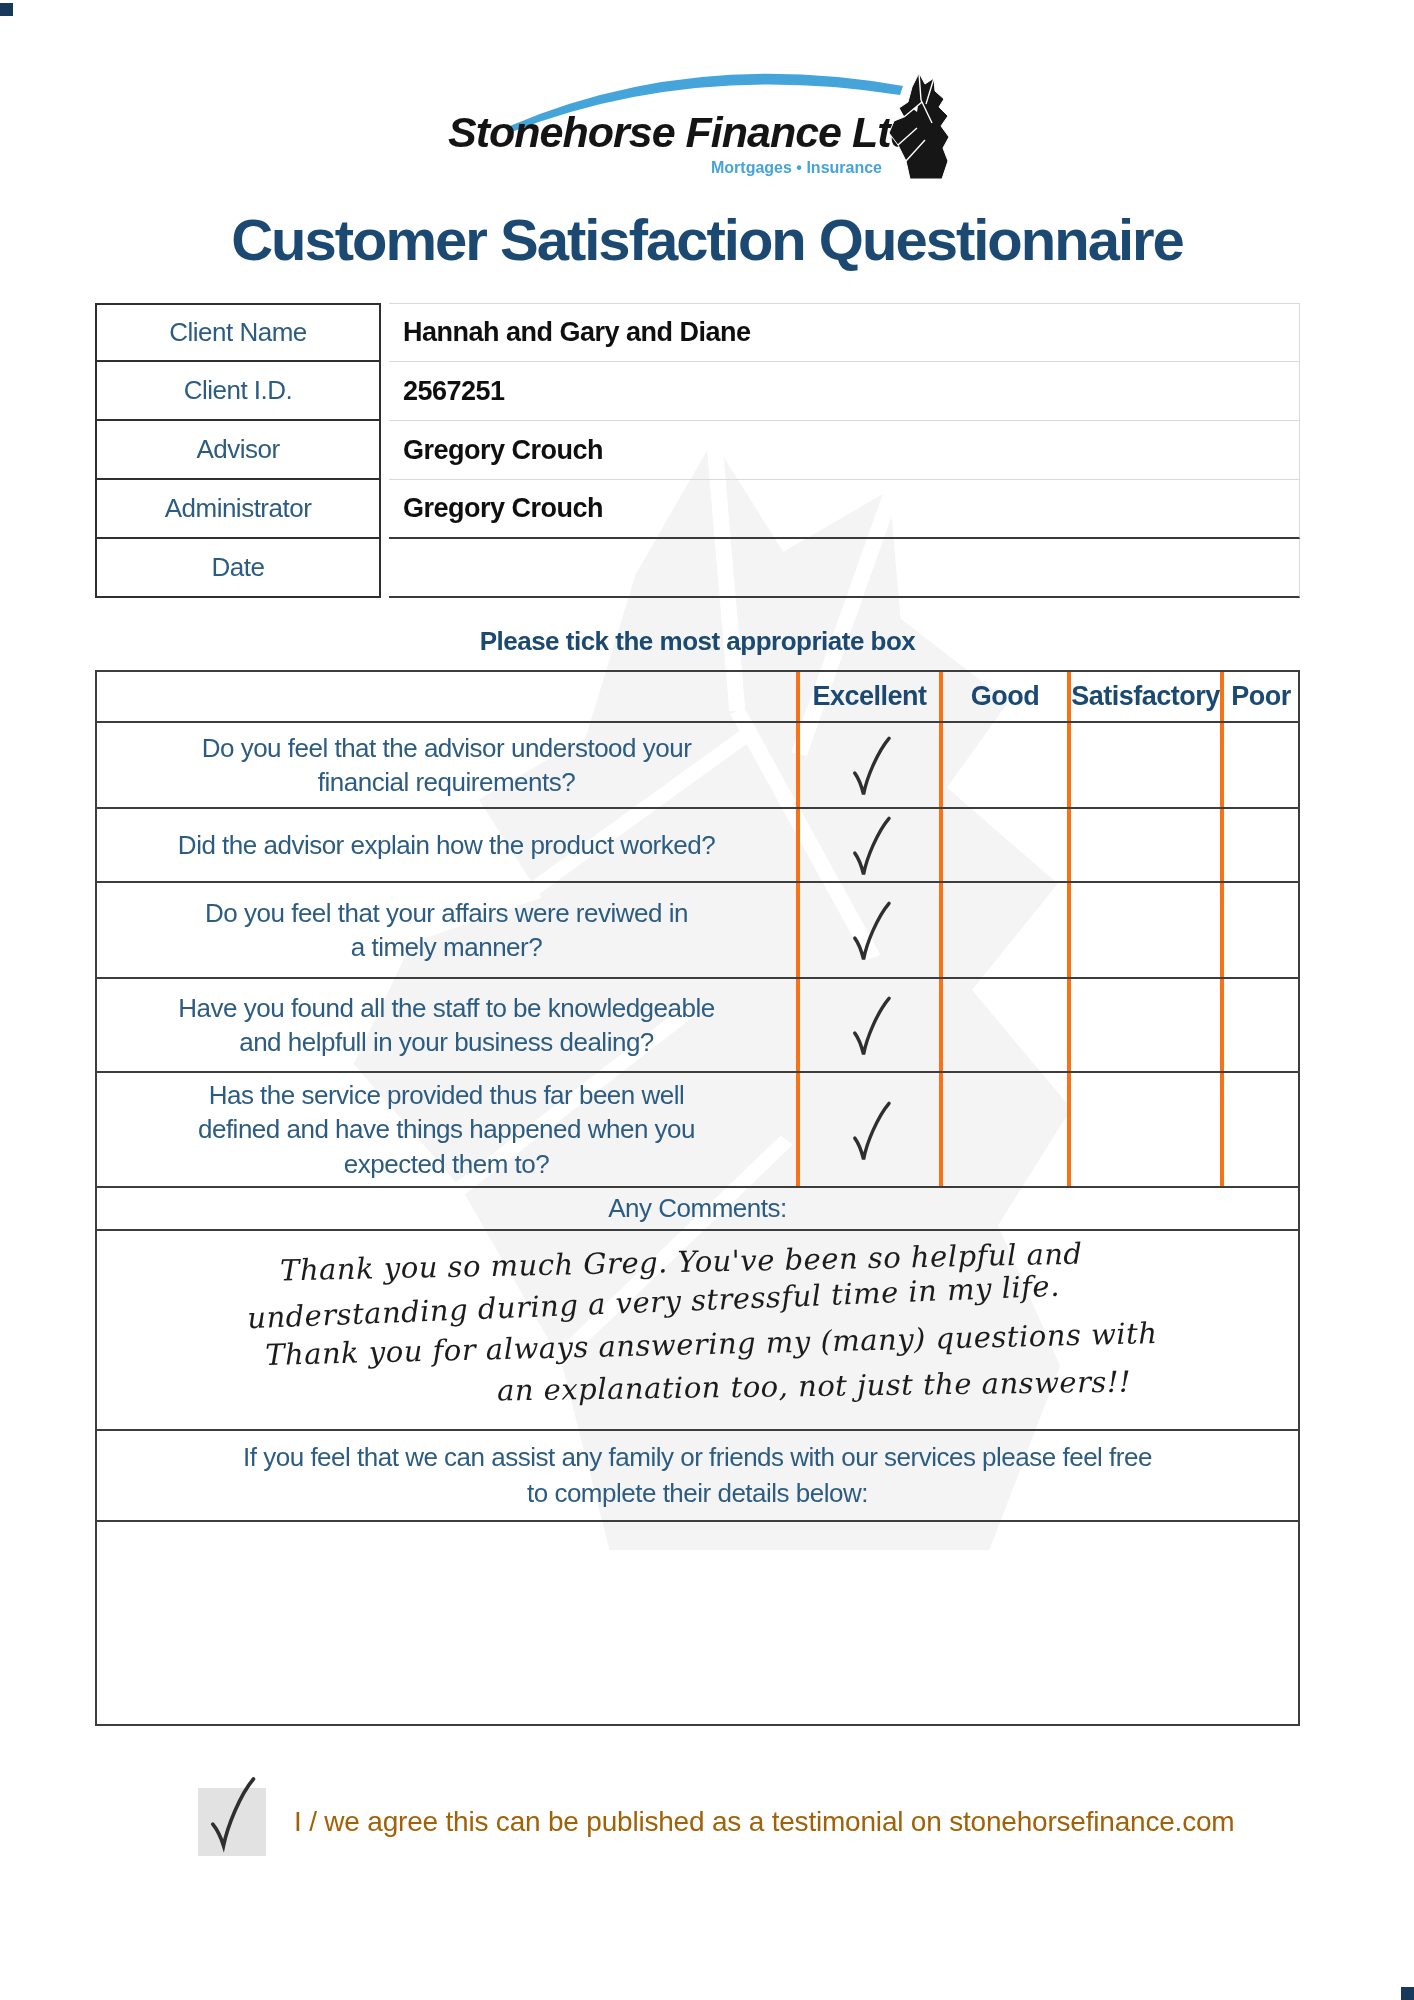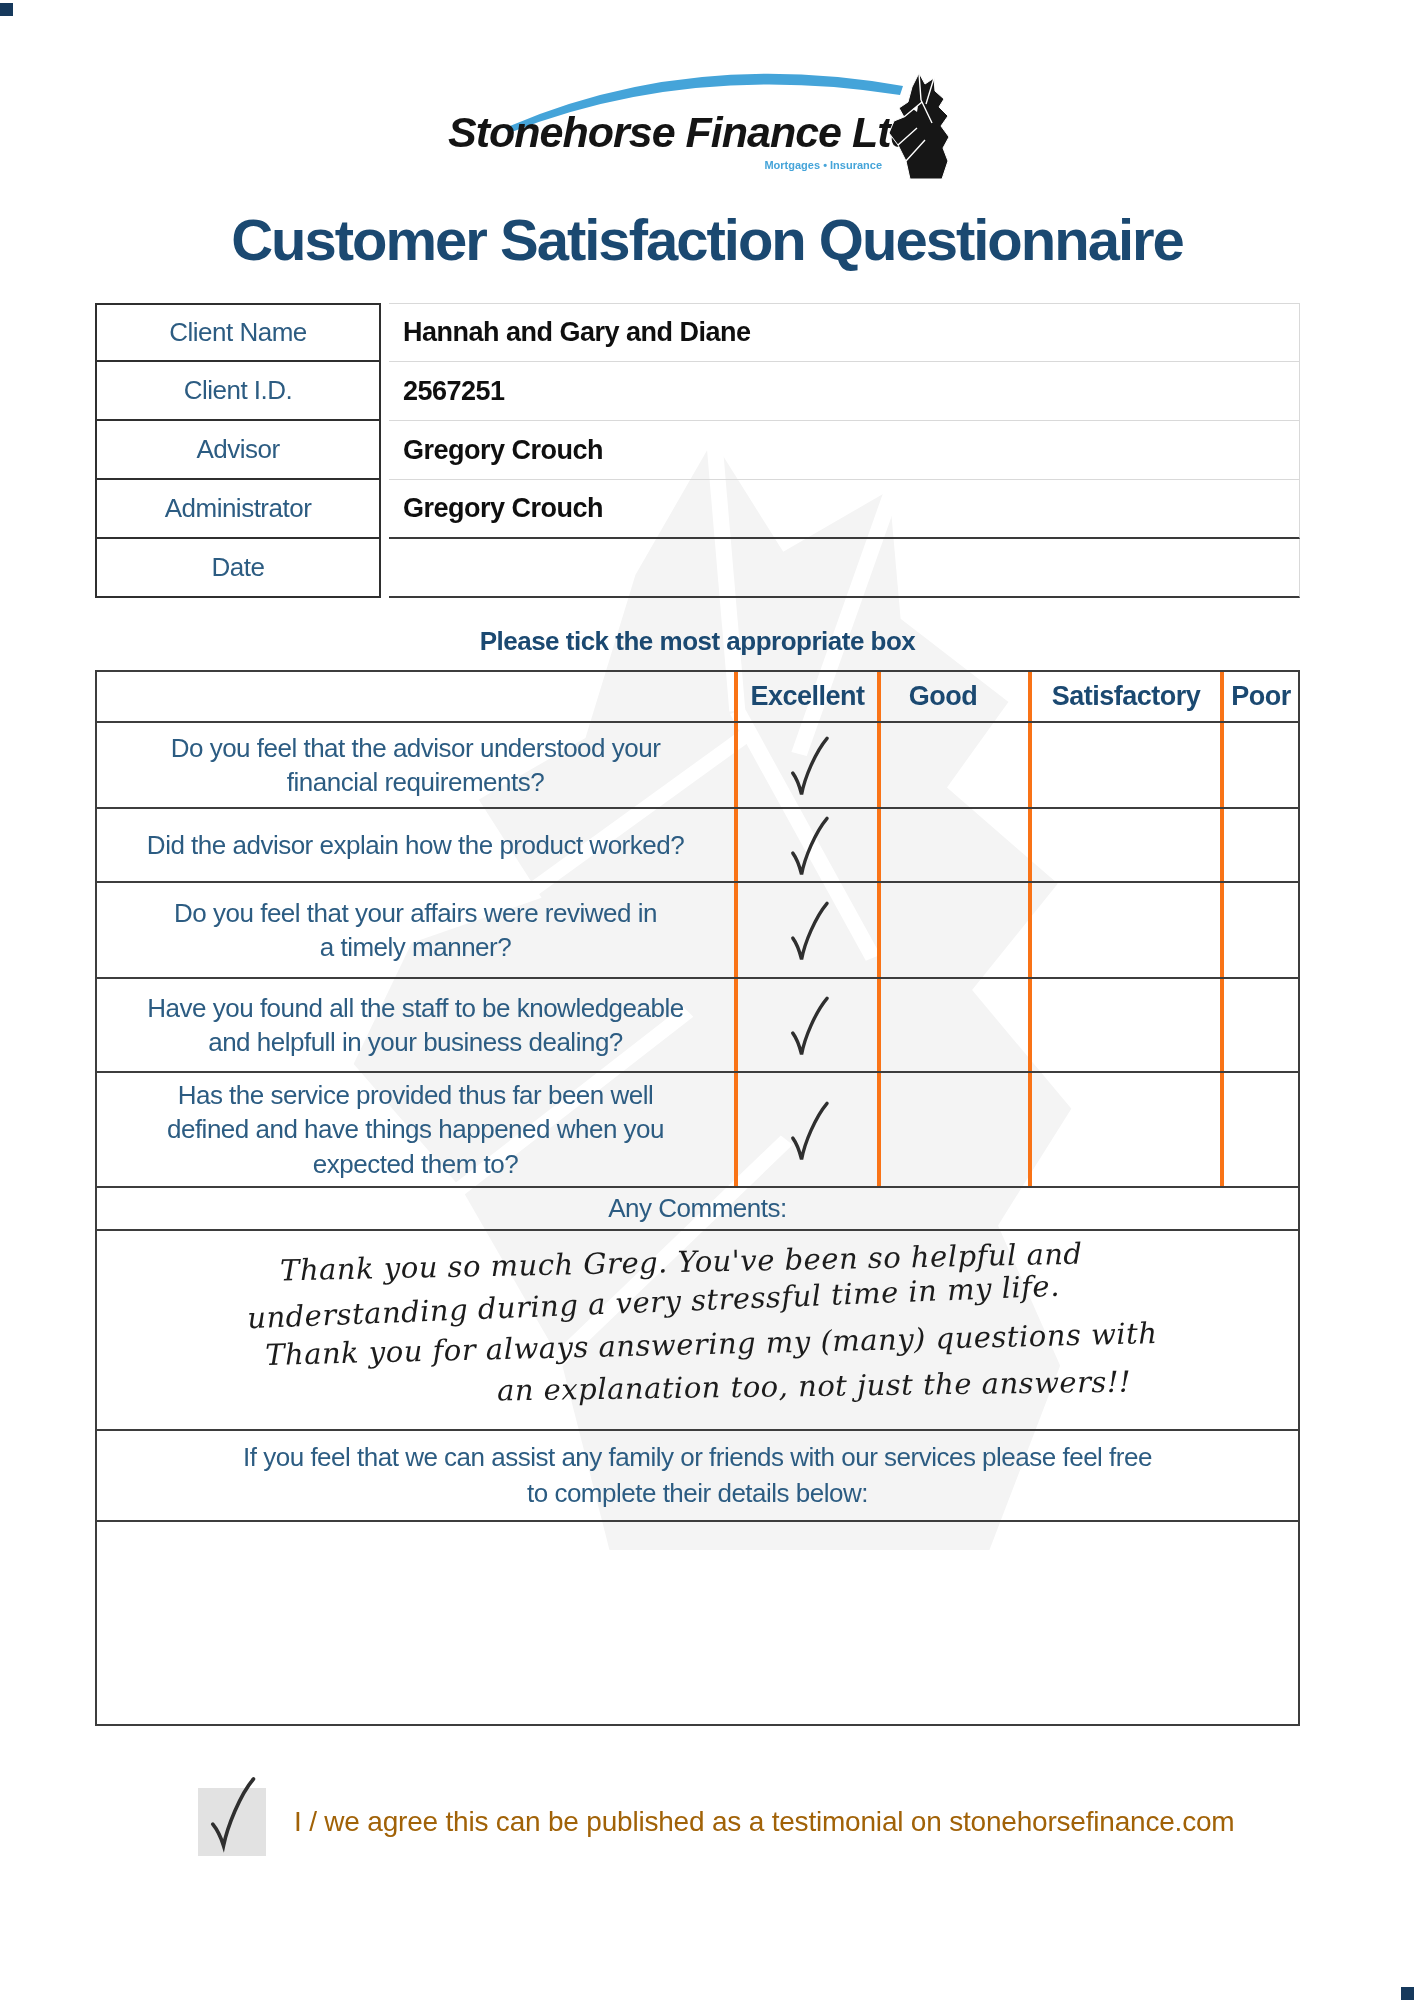--- a/index.html
+++ b/index.html
@@ -12,21 +12,21 @@
   
   .watermark{position:absolute;left:330px;top:400px;z-index:0;opacity:1;}
 
   .content{position:absolute;left:0;top:0;right:0;bottom:0;z-index:1;}
 
   
   .logo-wrap{position:absolute;left:440px;top:52px;width:540px;height:145px;}
   .swoosh{position:absolute;left:63px;top:6px;width:402px;height:78px;}
   .company-name{position:absolute;left:8px;top:56px;font-size:43px;font-weight:700;font-style:italic;
                 color:#141414;letter-spacing:-1px;white-space:nowrap;}
-  .tagline{position:absolute;left:238px;top:107px;width:204px;text-align:right;font-size:11px;
+  .tagline{position:absolute;left:238px;top:107px;width:204px;text-align:right;font-size:16px;
            font-weight:700;color:#45a4d9;white-space:nowrap;}
   .horse{position:absolute;left:448px;top:18px;}
 
   
   .title{position:absolute;left:0;top:206px;width:100%;text-align:center;font-size:58px;
          font-weight:700;color:#1b4971;letter-spacing:-2px;}
 
   
   .client-table{position:absolute;left:95px;top:303px;width:1205px;}
   .client-row{display:flex;height:59px;gap:8px;}
@@ -48,21 +48,21 @@
   
   .survey{position:absolute;left:95px;top:670px;width:1205px;box-sizing:border-box;
           border:2px solid #3d3d3d;background:transparent;}
   .s-row{display:flex;box-sizing:border-box;border-bottom:2px solid #3d3d3d;}
   .s-row:last-child{border-bottom:none;}
   .q-cell{flex:1;display:flex;align-items:center;justify-content:center;text-align:center;
           color:#2c5c82;font-size:26px;line-height:1.32;letter-spacing:-0.5px;white-space:pre-line;}
   .a-cell{box-sizing:border-box;border-left:4px solid #f97316;position:relative;}
   .a-cell.c-excellent{width:143px;}
   .a-cell.c-good{width:128px;}
-  .a-cell.c-satisfactory{width:192px;margin-left:23px;}
+  .a-cell.c-satisfactory{width:153px;}
   .a-cell.c-poor{width:78px;}
   .h-row{height:51px;}
   .h-row .a-cell{display:flex;align-items:center;justify-content:center;font-size:27px;
                  font-weight:700;color:#1b4971;letter-spacing:-0.5px;}
   .r-q1{height:86px;} .r-q2{height:74px;} .r-q3{height:96px;} .r-q4{height:94px;} .r-q5{height:115px;}
   .comments-label-row{height:43px;align-items:center;justify-content:center;display:flex;
                       color:#2c5c82;font-size:26px;letter-spacing:-0.5px;}
   .comments-box{height:200px;position:relative;}
   .hand-line{position:absolute;font-family:"DejaVu Serif",serif;font-style:italic;font-size:29px;
              color:#1c1c1c;white-space:nowrap;letter-spacing:0.5px;}

